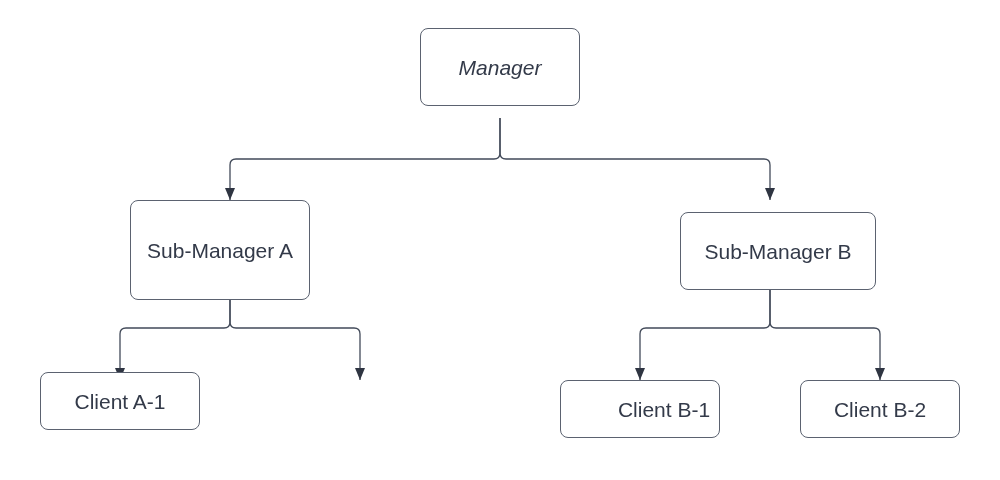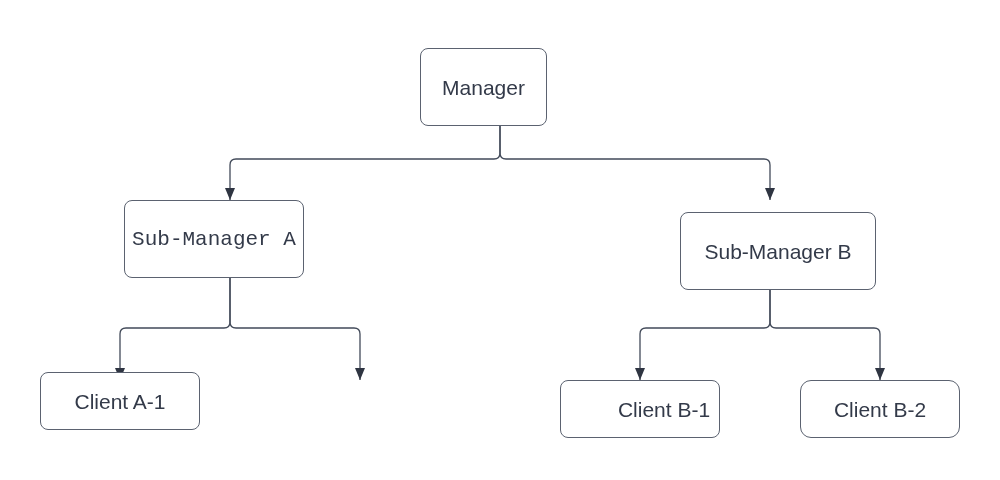--- a/index.html
+++ b/index.html
@@ -38,27 +38,27 @@
     justify-content: center;
     background: var(--node-fill, #ffffff);
     border: 1.3px solid var(--node-border, #5b6270);
     border-radius: 8px;
     color: var(--text, #333a49);
     font-size: 21px;
     line-height: 1;
     white-space: nowrap;
     cursor: default;
   }
-  .node-manager   { left: 420px; top: 48px;  width: 127px; height: 78px; }
-  .node-sub-a     { left: 124px; top: 200px; width: 180px; height: 78px; font-family: Liberation Mono, monospace; }
+  .node-manager   { left: 420px; top: 28px;  width: 160px; height: 78px; font-style: italic; }
+  .node-sub-a     { left: 130px; top: 200px; width: 180px; height: 100px; }
   .node-sub-b     { left: 680px; top: 212px; width: 196px; height: 78px; }
   .node-client-a1 { left: 40px;  top: 372px; width: 160px; height: 58px; }
   .node-client-a2 { left: 280px; top: 380px; width: 160px; height: 58px; }
   .node-client-b1 { left: 560px; top: 380px; width: 160px; height: 58px; padding-left: 48px; }
-  .node-client-b2 { left: 800px; top: 380px; width: 160px; height: 58px; border-radius: 11px; }
+  .node-client-b2 { left: 800px; top: 380px; width: 160px; height: 58px; }
 </style>
 </head>
 <body>
 
 <div class="canvas">
 
   <svg class="edges" viewBox="0 0 1000 480" xmlns="http://www.w3.org/2000/svg">
     <defs>
       <marker id="arrowhead" markerUnits="userSpaceOnUse" markerWidth="13" markerHeight="12" refX="12" refY="5" orient="auto">
         <path d="M0,0 L0,10 L12,5 Z"></path>

